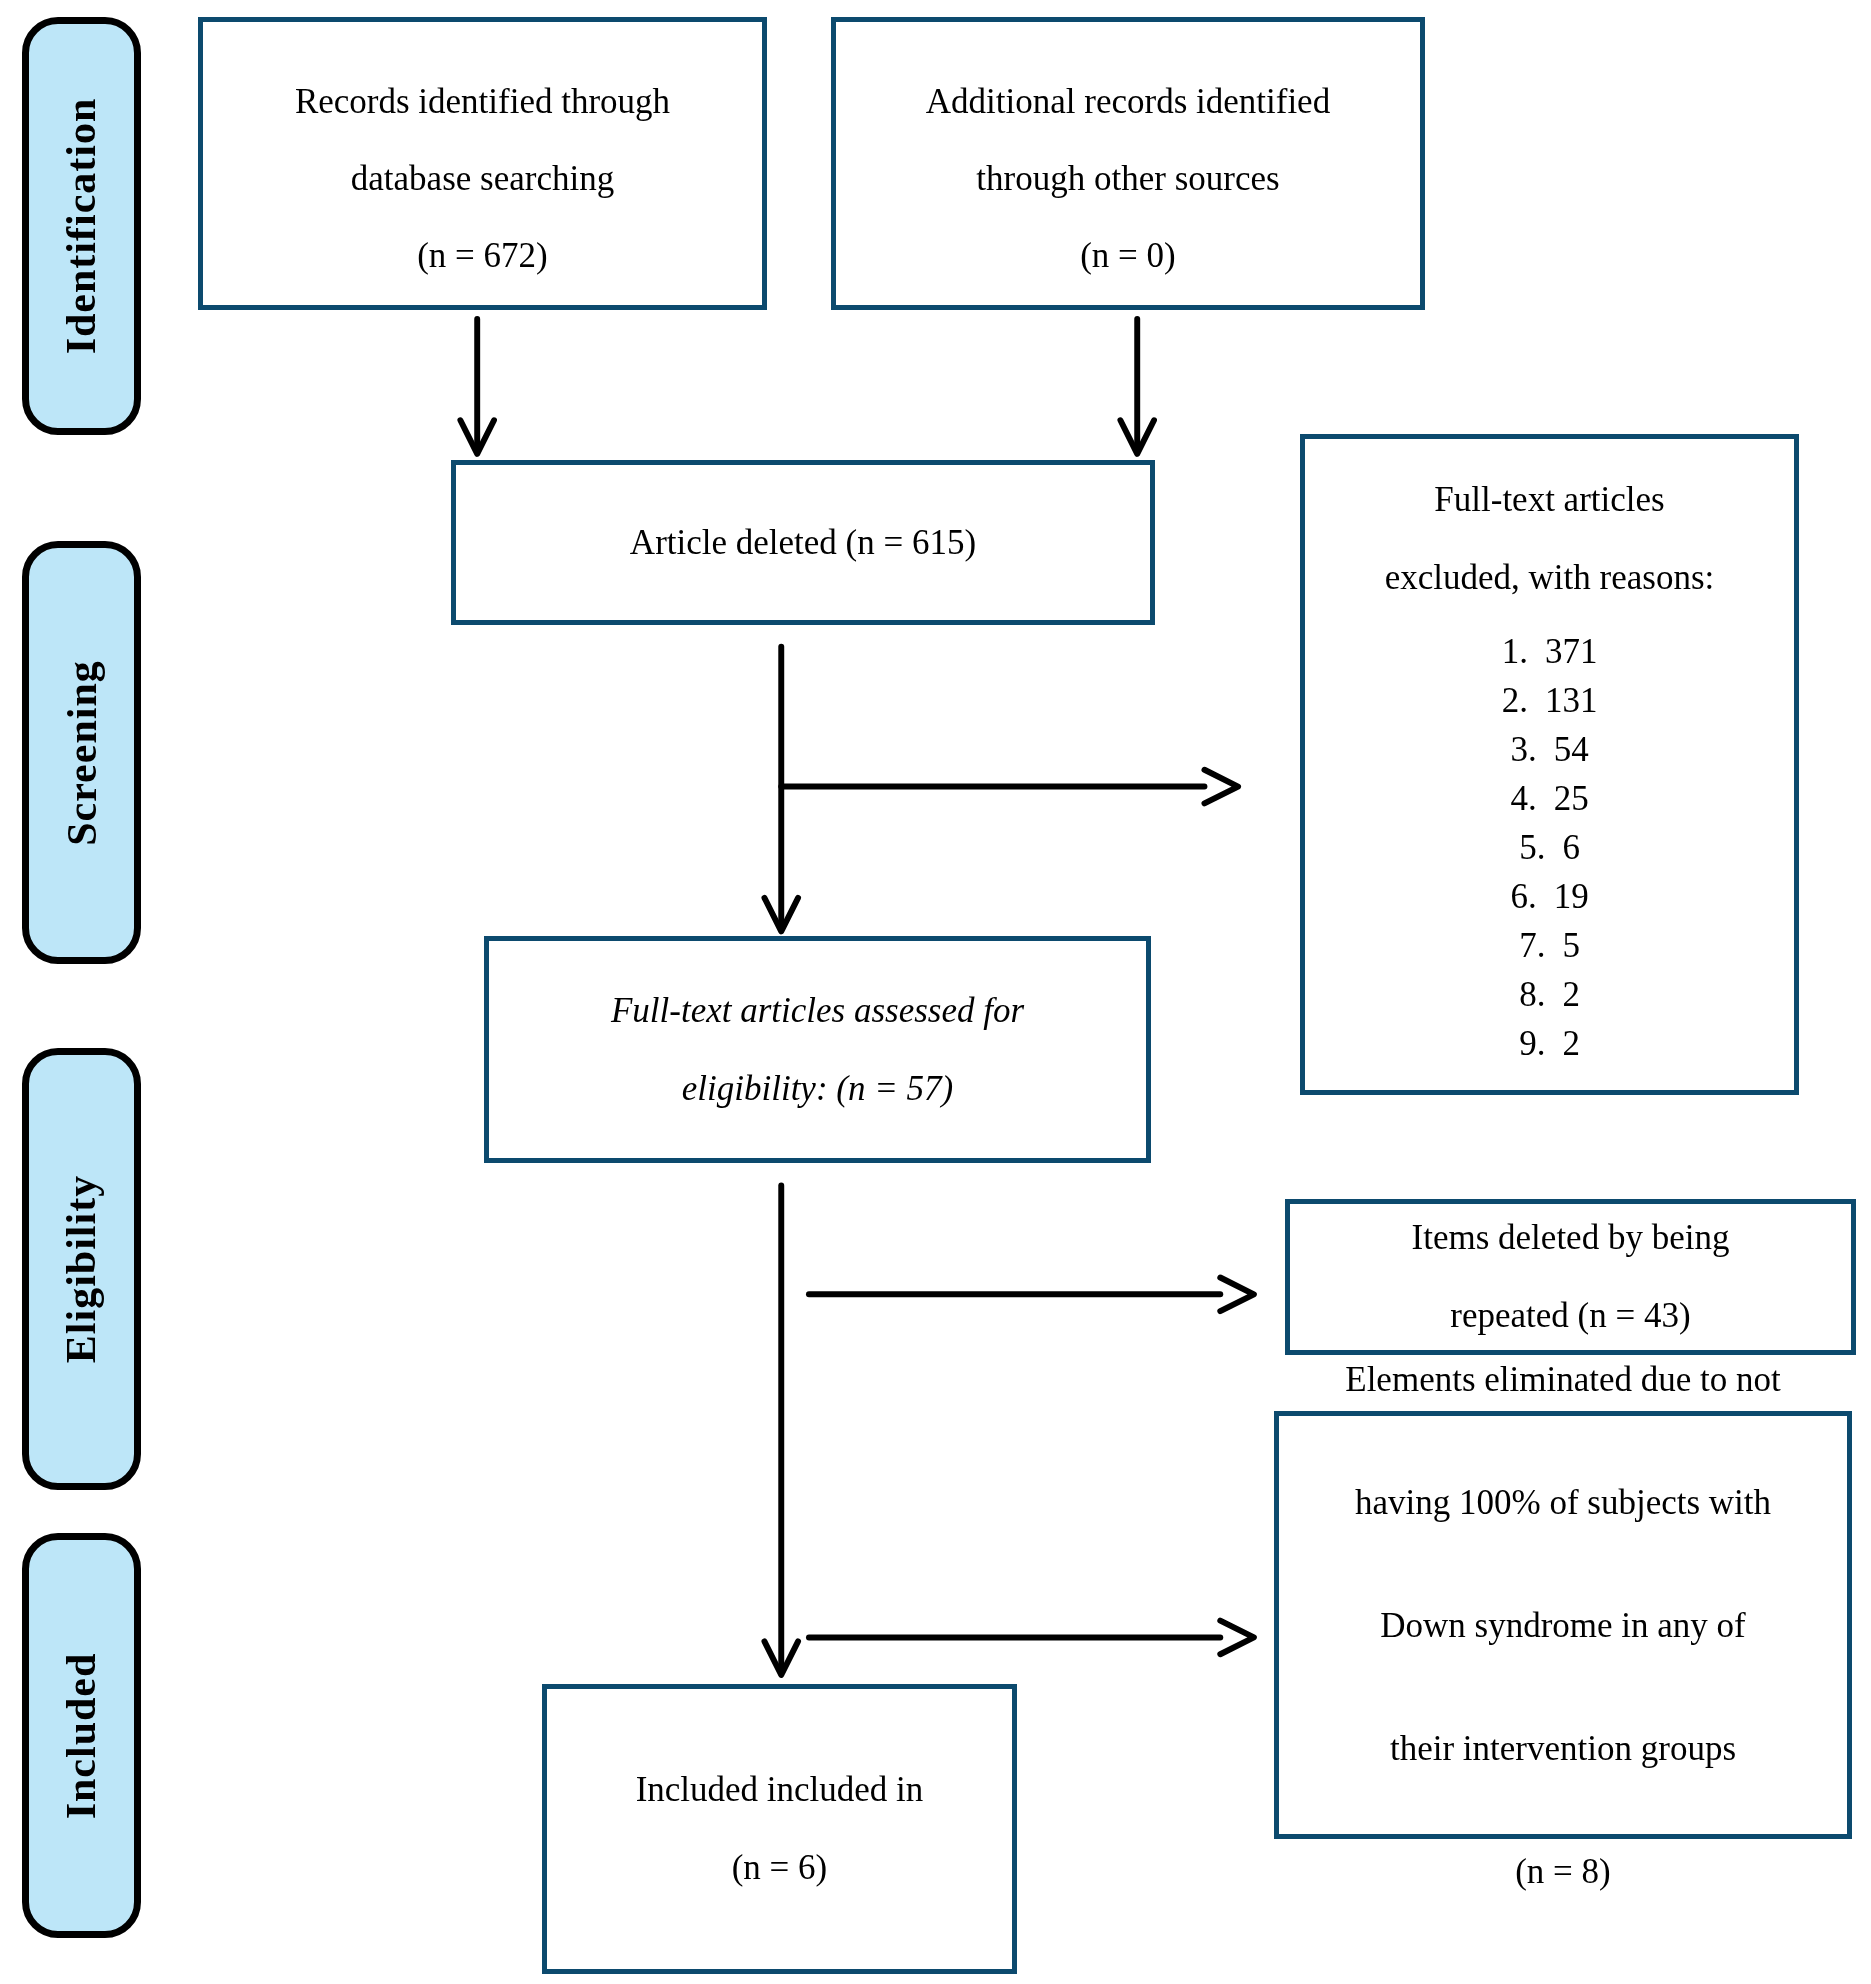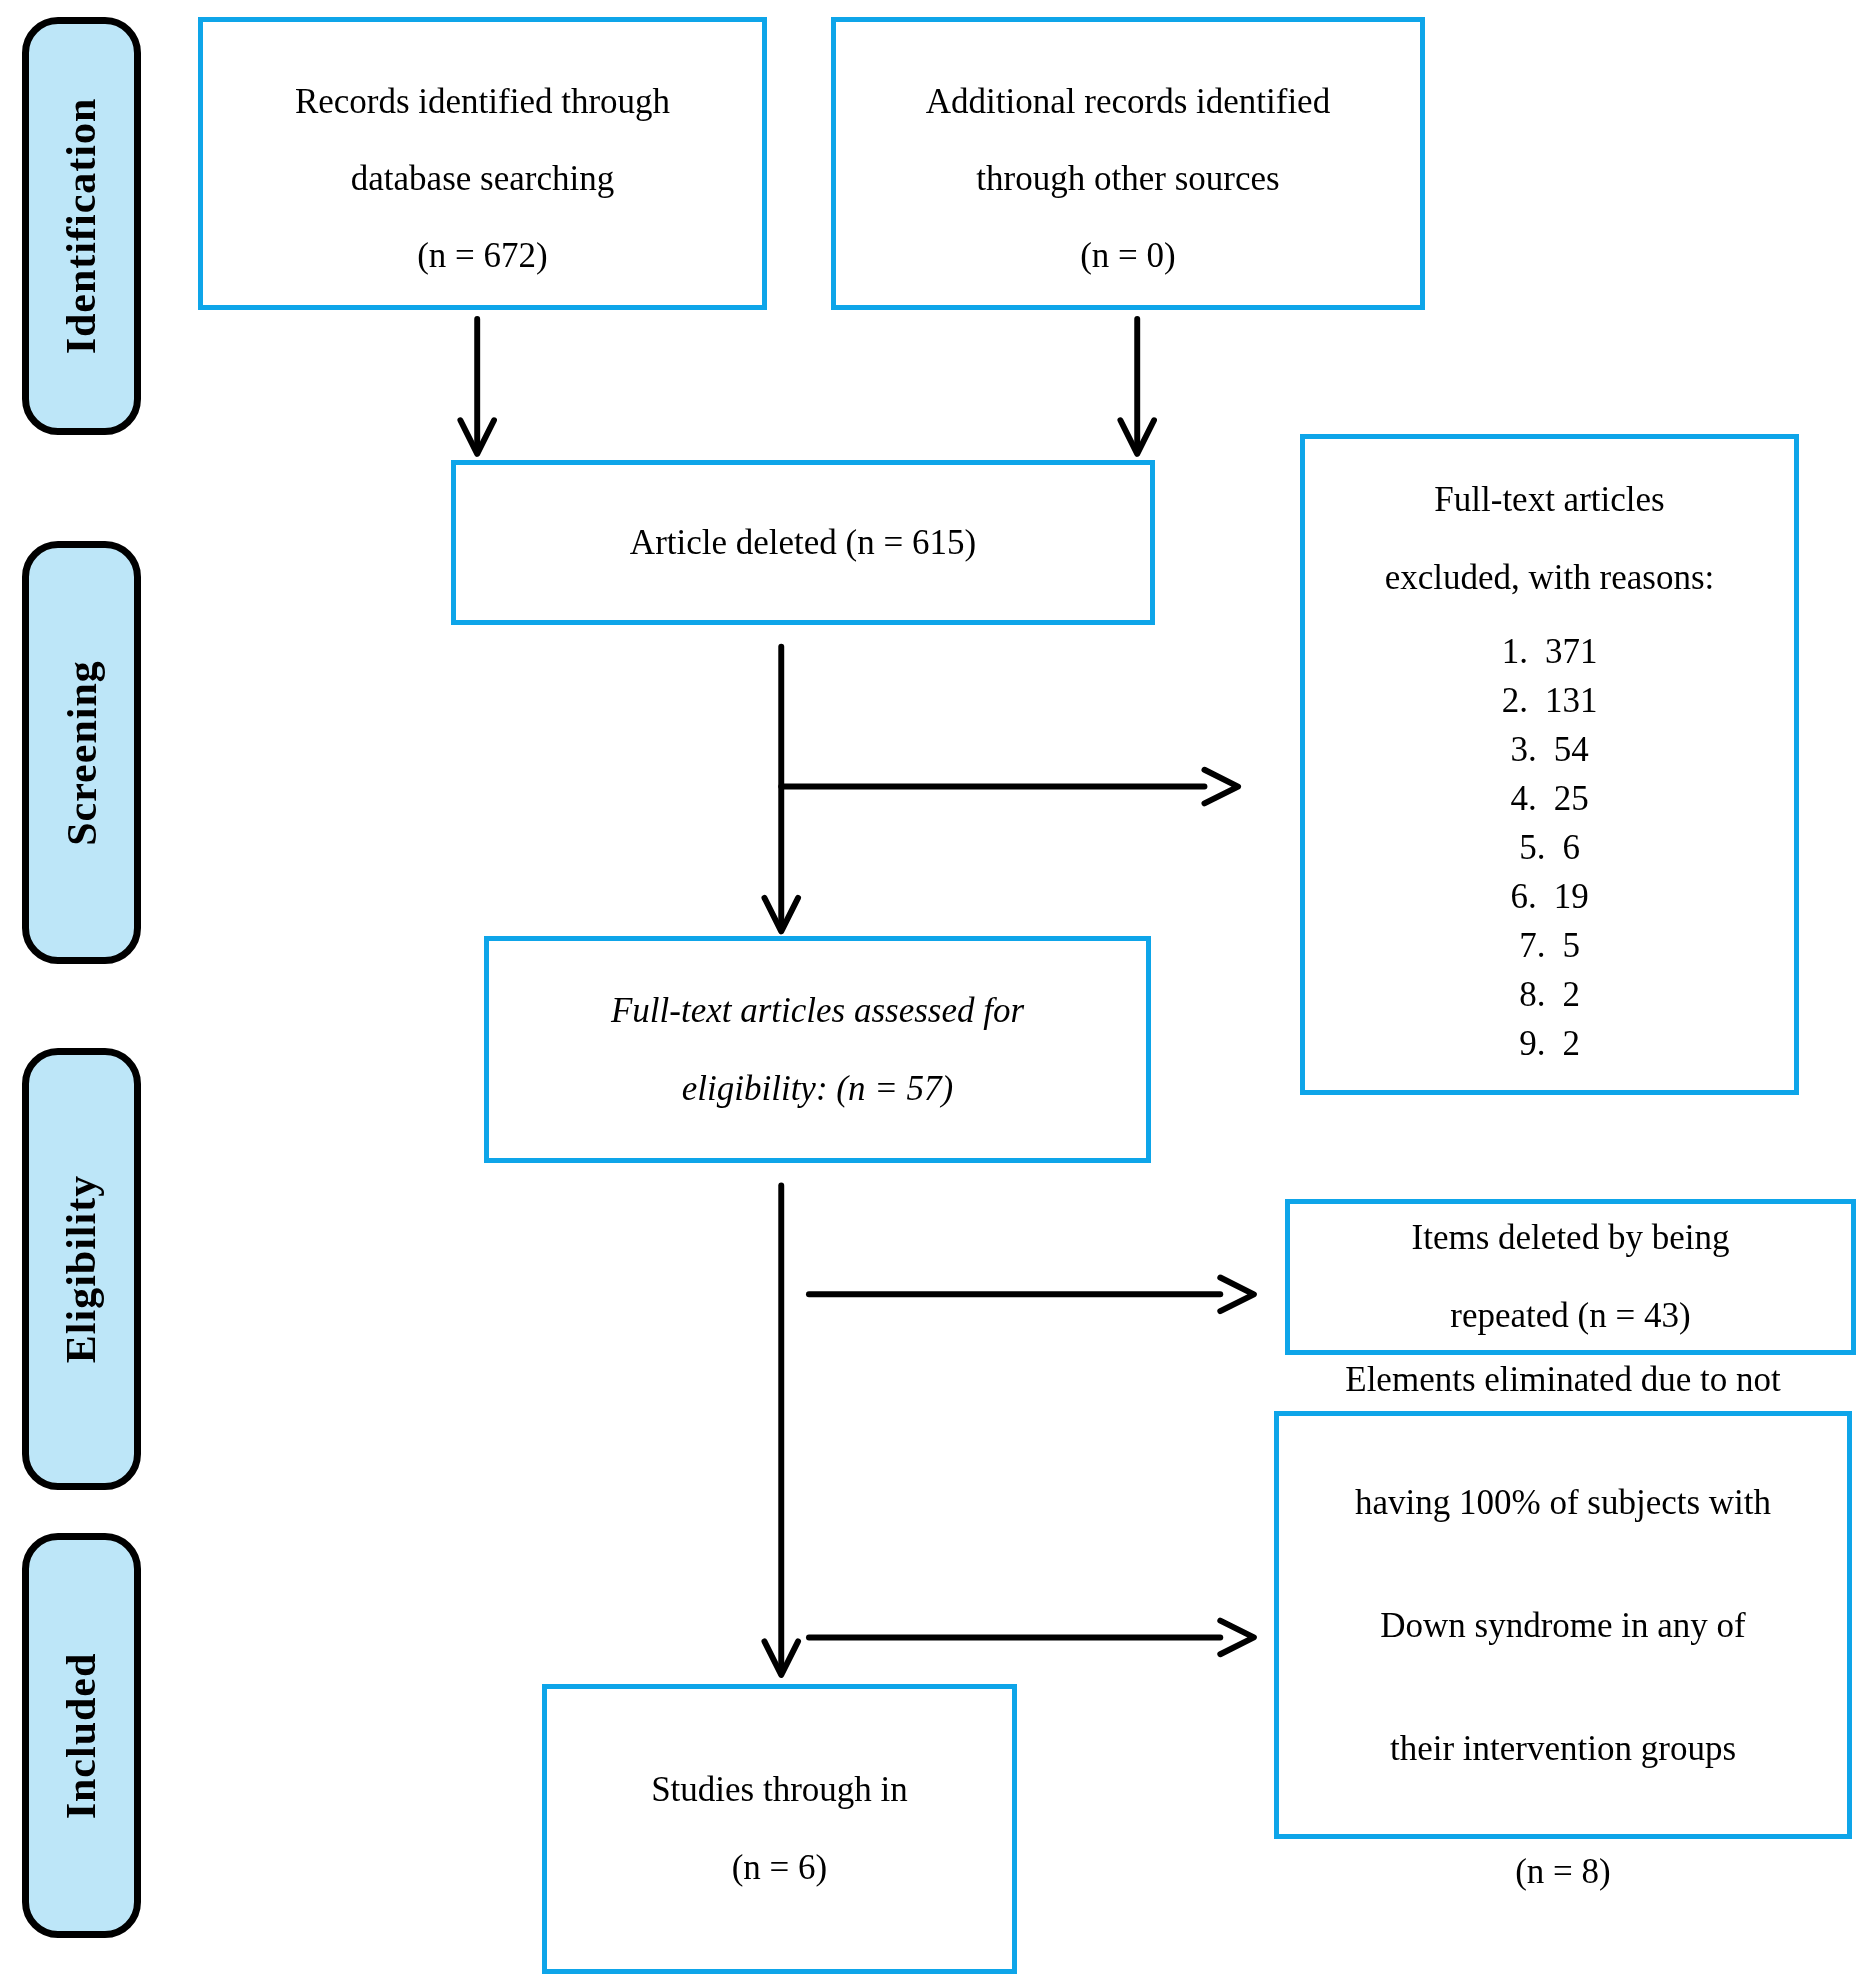--- a/index.html
+++ b/index.html
@@ -27,21 +27,21 @@
   .stage > span {
     transform: rotate(-90deg);
     white-space: nowrap;
     font-weight: bold;
     font-size: 42px;
     letter-spacing: 1px;
   }
   
   .box {
     position: absolute;
-    border: 5px solid #0ea5e9;
+    border: 5px solid #0c4a6e;
     background: #ffffff;
     box-sizing: border-box;
     display: flex;
     flex-direction: column;
     justify-content: center;
     align-items: center;
     text-align: center;
     font-size: 35px;
   }
   .box .line { line-height: 77px; white-space: nowrap; }
@@ -164,21 +164,21 @@
 
   <div class="box" style="left:1274px; top:1411px; width:578px; height:428px;gap:46px;">
     <div class="line">Elements eliminated due to not</div>
     <div class="line">having 100% of subjects with</div>
     <div class="line">Down syndrome in any of</div>
     <div class="line">their intervention groups</div>
     <div class="line">(n = 8)</div>
   </div>
 
   <div class="box" style="left:542px; top:1684px; width:475px; height:290px;">
-    <div class="line" style="line-height:78px;">Studies through in</div>
+    <div class="line" style="line-height:78px;">Included included in</div>
     <div class="line" style="line-height:78px;">(n = 6)</div>
   </div>
 
   <svg class="arrows" viewBox="0 0 3786 4015">
     <g>
       <path d="M965 645 V905"></path>
       <path d="M931 850 L965 918 L999 850"></path>
     </g>
     <g>
       <path d="M2300 645 V905"></path>

